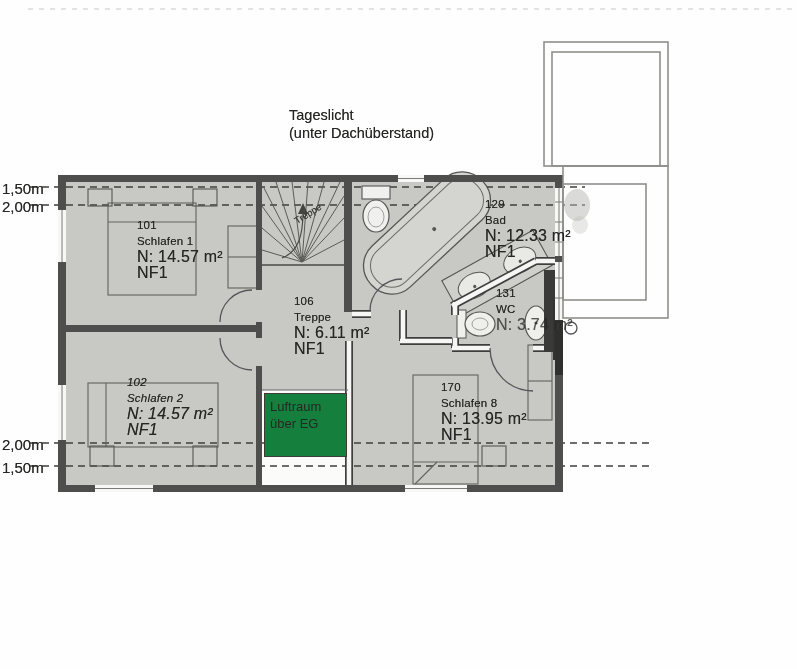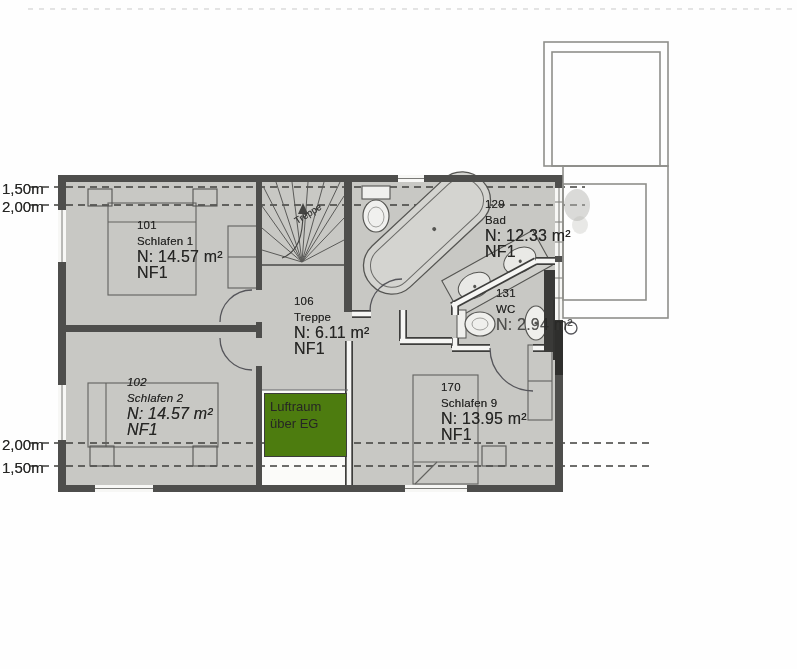--- a/index.html
+++ b/index.html
@@ -10,21 +10,21 @@
     color:#262624;
   }
   .plan-svg{position:absolute;left:0;top:0;}
   .lbl{position:absolute;white-space:nowrap;
        text-shadow:0 0 .6px rgba(40,40,40,.65);}
   .dim{font-size:15px;font-weight:500;}
   .title{font-size:14.5px;line-height:18px;font-weight:500;}
   .room-label{font-size:11.5px;line-height:15.5px;font-weight:500;letter-spacing:.2px;}
   .room-label .sub{font-size:16px;}
   .treppe{font-size:9.5px;transform:rotate(-32deg);color:#3a3a38;}
-  .void-box{position:absolute;background:#4d7c0f;border:1.4px solid #3c3c3a;
+  .void-box{position:absolute;background:#15803d;border:1.4px solid #3c3c3a;
             font-size:13px;line-height:17px;font-weight:500;padding:4px 0 0 5px;}
 </style>
 </head>
 <body>
 
 <div class="stage">
 
 <svg class="plan-svg" width="797" height="669" viewBox="0 0 797 669">
 
   <line x1="28" y1="9" x2="795" y2="9" stroke="#c9c9c9" stroke-width="1" stroke-dasharray="5 6"></line>
@@ -200,20 +200,22 @@
     <rect x="552" y="52" width="108" height="114"></rect>
     <rect x="563" y="166" width="105" height="152"></rect>
     <rect x="563" y="184" width="83" height="116"></rect>
   </g>
   <ellipse cx="577" cy="205" rx="13" ry="16" fill="#b5b5b1" opacity=".5"></ellipse>
   <ellipse cx="580" cy="225" rx="8" ry="9" fill="#b5b5b1" opacity=".3"></ellipse>
   <circle cx="571" cy="328" r="6" fill="#ffffff" stroke="#55555a" stroke-width="1.3"></circle>
 </svg>
 
 <div class="lbl title" style="left:289px;top:106px;">
+  <div>Tageslicht</div>
+  <div>(unter Dachüberstand)</div>
 </div>
 
 <div class="lbl dim" style="left:2px;top:180px;">1,50m</div>
 <div class="lbl dim" style="left:2px;top:198px;">2,00m</div>
 <div class="lbl dim" style="left:2px;top:436px;">2,00m</div>
 <div class="lbl dim" style="left:2px;top:459px;">1,50m</div>
 
 <div class="lbl room-label" style="left:137px;top:218px;">
   <div>101</div>
   <div>Schlafen 1</div>
@@ -223,29 +225,29 @@
 
 <div class="lbl room-label" style="left:127px;top:375px;font-style:italic;">
   <div>102</div>
   <div>Schlafen 2</div>
   <div class="sub">N: 14.57 m²</div>
   <div class="sub">NF1</div>
 </div>
 
 <div class="lbl room-label" style="left:441px;top:380px;">
   <div>170</div>
-  <div>Schlafen 9</div>
+  <div>Schlafen 8</div>
   <div class="sub">N: 13.95 m²</div>
   <div class="sub">NF1</div>
 </div>
 
 <div class="lbl room-label" style="left:496px;top:286px;">
   <div>131</div>
   <div>WC</div>
-  <div class="sub" style="opacity:.75">N: 2.94 m²</div>
+  <div class="sub" style="opacity:.75">N: 3.74 m²</div>
 </div>
 
 <div class="lbl room-label" style="left:485px;top:197px;">
   <div>129</div>
   <div>Bad</div>
   <div class="sub">N: 12.33 m²</div>
   <div class="sub">NF1</div>
 </div>
 
 <div class="lbl room-label" style="left:294px;top:294px;">

